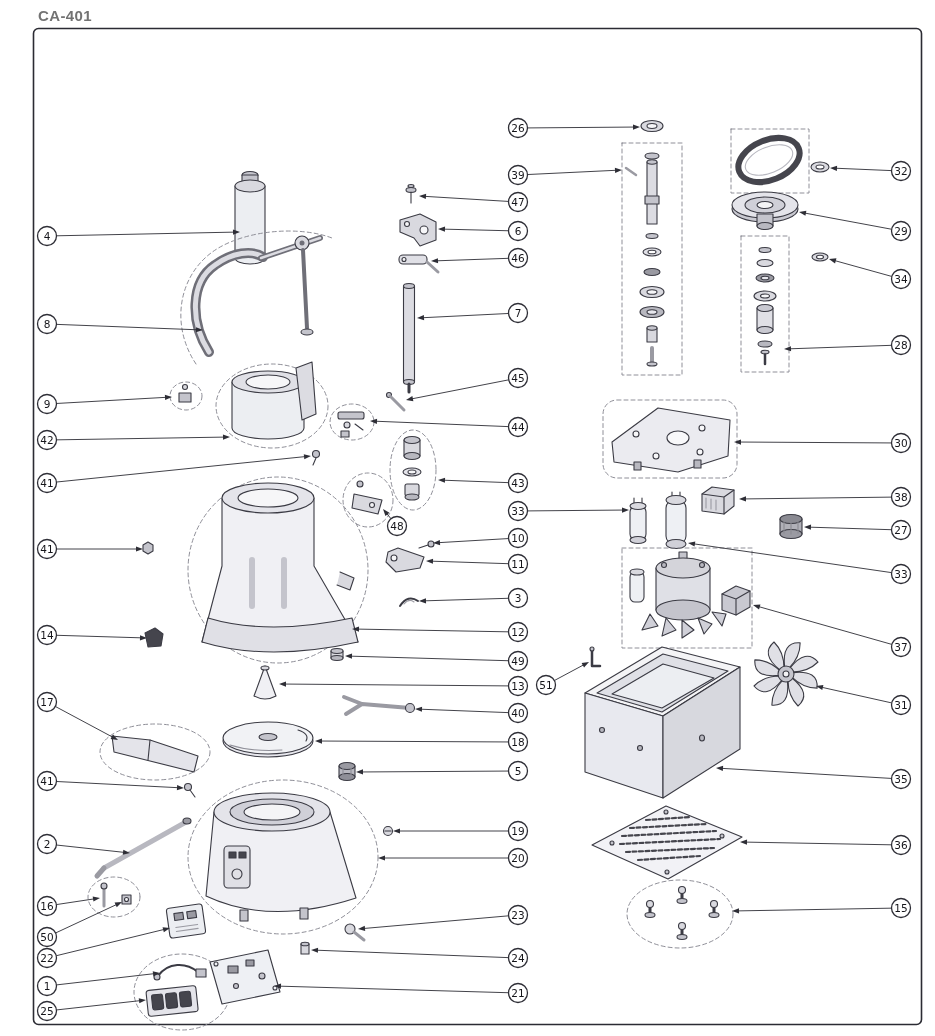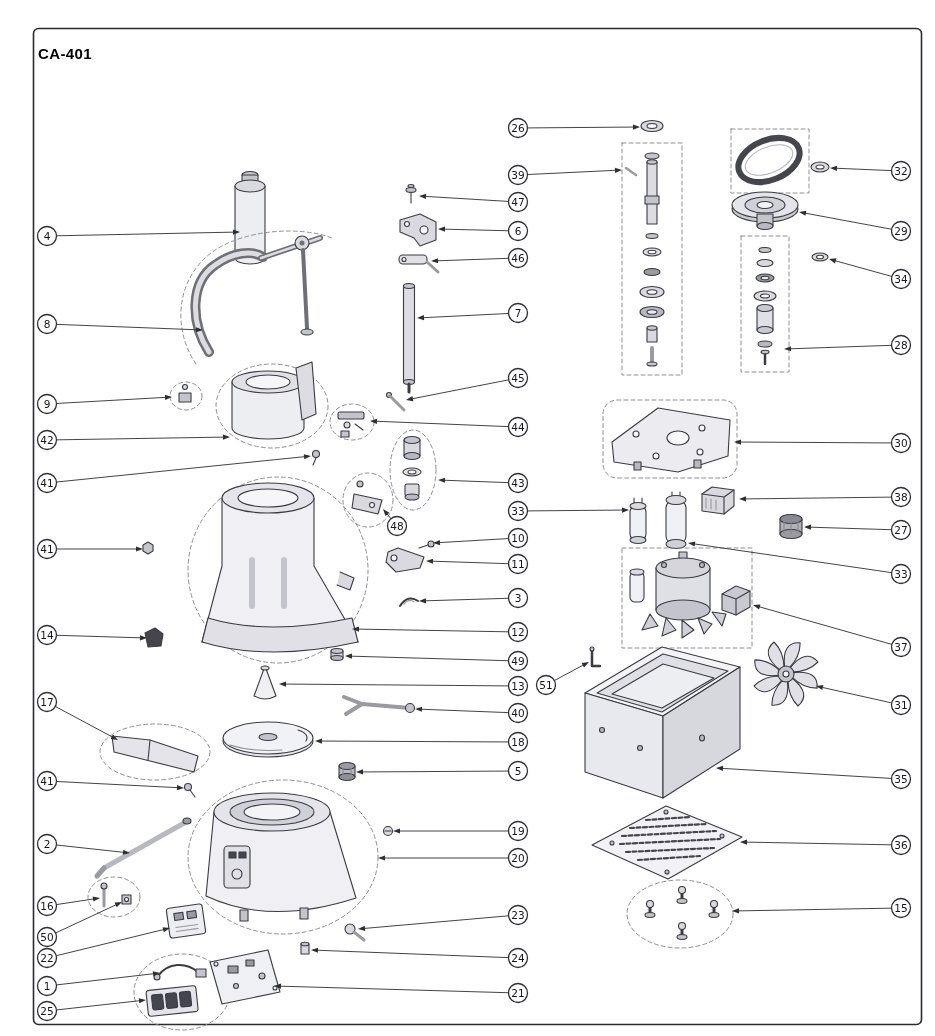--- a/index.html
+++ b/index.html
@@ -1,19 +1,19 @@
 <!DOCTYPE html>
 <html><head>
 <meta charset="utf-8">
 <style>
   * { margin:0; padding:0; box-sizing:border-box; }
   html,body { width:935px; height:1036px; background:#ffffff; overflow:hidden;
               font-family:"Liberation Sans", sans-serif; position:relative; }
   .page-title { position:absolute; left:38px; top:7px; font-size:15px; font-weight:bold;
-                color:#000000; letter-spacing:.4px; z-index:3;margin-top:38px; }
+                color:#737373; letter-spacing:.4px; z-index:3; }
   svg.diagram { position:absolute; left:0; top:0; z-index:1; }
   .dash { stroke:#8f8f98; stroke-width:1; stroke-dasharray:4 3; fill:none; }
   .leader { stroke:#2e2e36; stroke-width:0.9; fill:none; }
   .leader-arrow { fill:#2e2e36; stroke:none; }
   .callout-circle { fill:#ffffff; stroke:#2e2e36; stroke-width:1.3; }
   .callout-text { font-family:"DejaVu Sans", sans-serif; font-size:10.5px; fill:#15151a; }
 </style>
 </head>
 <body>
 

